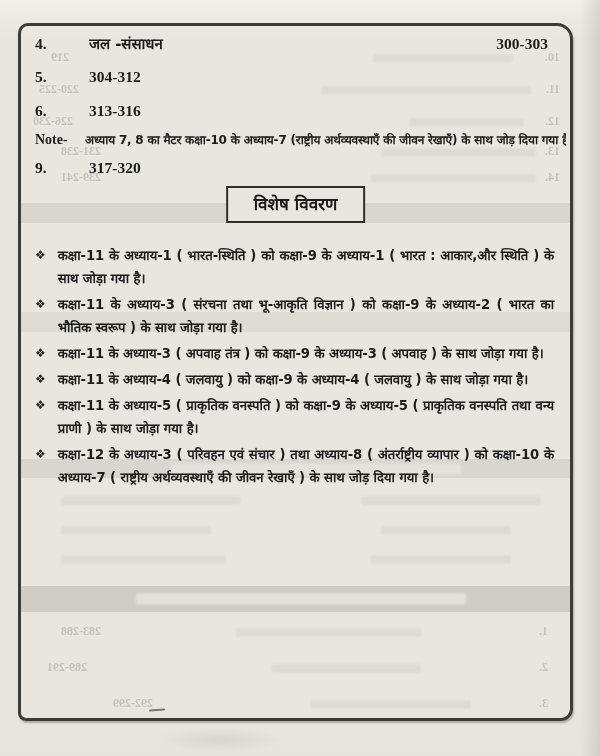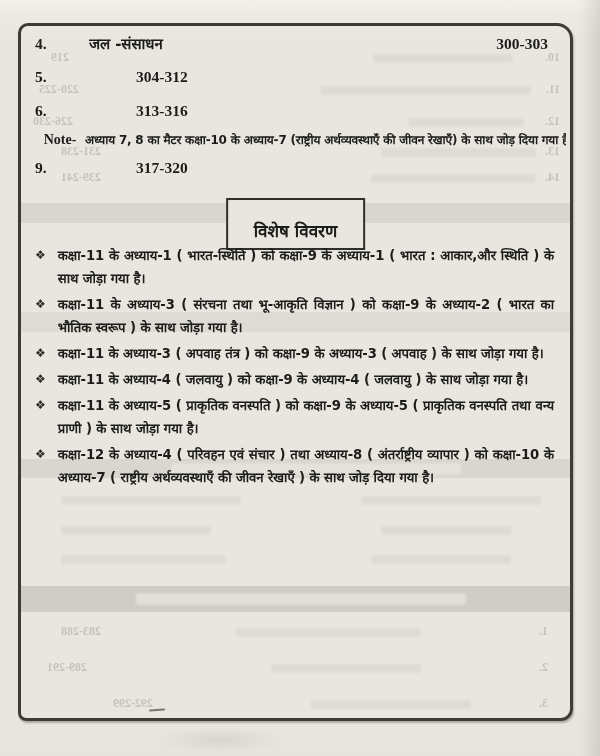--- a/index.html
+++ b/index.html
@@ -24,29 +24,29 @@
   .st span{position:absolute;}
   .mirror{display:inline-block;transform:scaleX(-1);filter:blur(.4px);}
   .stbar{position:absolute;height:9px;background:#c7c3ba;opacity:.55;border-radius:2px;filter:blur(1.2px);}
   .band{position:absolute;left:0;right:0;background:#d9d6cf;}
   .band .cap{position:absolute;top:50%;transform:translateY(-50%);height:11px;background:#e8e5df;
              opacity:.8;border-radius:2px;filter:blur(1px);}
   
   .toc-row{position:absolute;left:14px;right:22px;display:flex;align-items:baseline;}
   .toc-no{width:54px;font-family:"Liberation Serif",serif;font-weight:bold;font-size:15.5px;}
   .toc-title{flex:1;font-weight:bold;font-size:15px;letter-spacing:-.1px;white-space:nowrap;overflow:hidden;}
-  .toc-pages{font-family:"Liberation Serif",serif;font-weight:bold;font-size:15.5px;margin-left:47px;}
+  .toc-pages{font-family:"Liberation Serif",serif;font-weight:bold;font-size:15.5px;}
   .note-row{position:absolute;left:14px;right:4px;display:flex;align-items:baseline;}
   .note-label{width:50px;font-family:"Liberation Serif",serif;font-weight:bold;font-size:14px;flex:none;}
   .note-text{font-weight:bold;font-size:12px;letter-spacing:-.2px;white-space:nowrap;overflow:hidden;}
   
   .heading-box{
-    position:absolute;top:172px;left:50%;transform:translateX(-50%);
+    position:absolute;top:160px;left:50%;transform:translateX(-50%);
     border:2.5px solid #2e2e2b;background:#e9e6e0;
-    padding:19px 26px 6px;font-weight:bold;font-size:17px;white-space:nowrap;
+    padding:4px 26px 6px;font-weight:bold;font-size:17px;white-space:nowrap;
   }
   
   .bullets{position:absolute;left:14px;right:16px;top:218px;}
   .bullet{display:flex;gap:12px;margin-bottom:3px;}
   .bullet .glyph{flex:none;font-size:12px;line-height:23px;color:#2b2b28;}
   .bullet .btext{font-weight:bold;font-size:13.2px;line-height:23px;text-align:justify;letter-spacing:-.1px;}
   .pen-mark{position:absolute;left:128px;top:683px;width:16px;height:2px;background:#5c5a55;
             border-radius:1px;transform:rotate(-4deg);opacity:.8;}
 </style>
 </head>
@@ -126,21 +126,21 @@
       <span class="toc-pages">300-303</span>
     </div>
     <div class="toc-row" style="top:42px;">
       <span class="toc-no">5.</span>
       <span class="toc-pages">304-312</span>
     </div>
     <div class="toc-row" style="top:76px;">
       <span class="toc-no">6.</span>
       <span class="toc-pages">313-316</span>
     </div>
-    <div class="note-row" style="top:105px;text-align:center;">
+    <div class="note-row" style="top:105px;">
       <span class="note-label">Note-</span>
       <span class="note-text">अध्याय 7, 8 का मैटर कक्षा-10 के अध्याय-7 (राष्ट्रीय अर्थव्यवस्थाएँ की जीवन रेखाएँ) के साथ जोड़ दिया गया है।</span>
     </div>
     <div class="toc-row" style="top:133px;">
       <span class="toc-no">9.</span>
       <span class="toc-pages">317-320</span>
     </div>
 
     <div class="heading-box">
       <span>विशेष विवरण</span>
@@ -162,18 +162,18 @@
       <div class="bullet">
         <span class="glyph">❖</span>
         <span class="btext">कक्षा-11 के अध्याय-4 ( जलवायु ) को कक्षा-9 के अध्याय-4 ( जलवायु ) के साथ जोड़ा गया है।</span>
       </div>
       <div class="bullet">
         <span class="glyph">❖</span>
         <span class="btext">कक्षा-11 के अध्याय-5 ( प्राकृतिक वनस्पति ) को कक्षा-9 के अध्याय-5 ( प्राकृतिक वनस्पति तथा वन्य प्राणी ) के साथ जोड़ा गया है।</span>
       </div>
       <div class="bullet">
         <span class="glyph">❖</span>
-        <span class="btext">कक्षा-12 के अध्याय-4 ( परिवहन एवं संचार ) तथा अध्याय-8 ( अंतर्राष्ट्रीय व्यापार ) को कक्षा-10 के अध्याय-7 ( राष्ट्रीय अर्थव्यवस्थाएँ की जीवन रेखाएँ ) के साथ जोड़ दिया गया है।</span>
+        <span class="btext">कक्षा-12 के अध्याय-3 ( परिवहन एवं संचार ) तथा अध्याय-8 ( अंतर्राष्ट्रीय व्यापार ) को कक्षा-10 के अध्याय-7 ( राष्ट्रीय अर्थव्यवस्थाएँ की जीवन रेखाएँ ) के साथ जोड़ दिया गया है।</span>
       </div>
     </div>
 
   </div>
 </div>
 
 </body></html>

